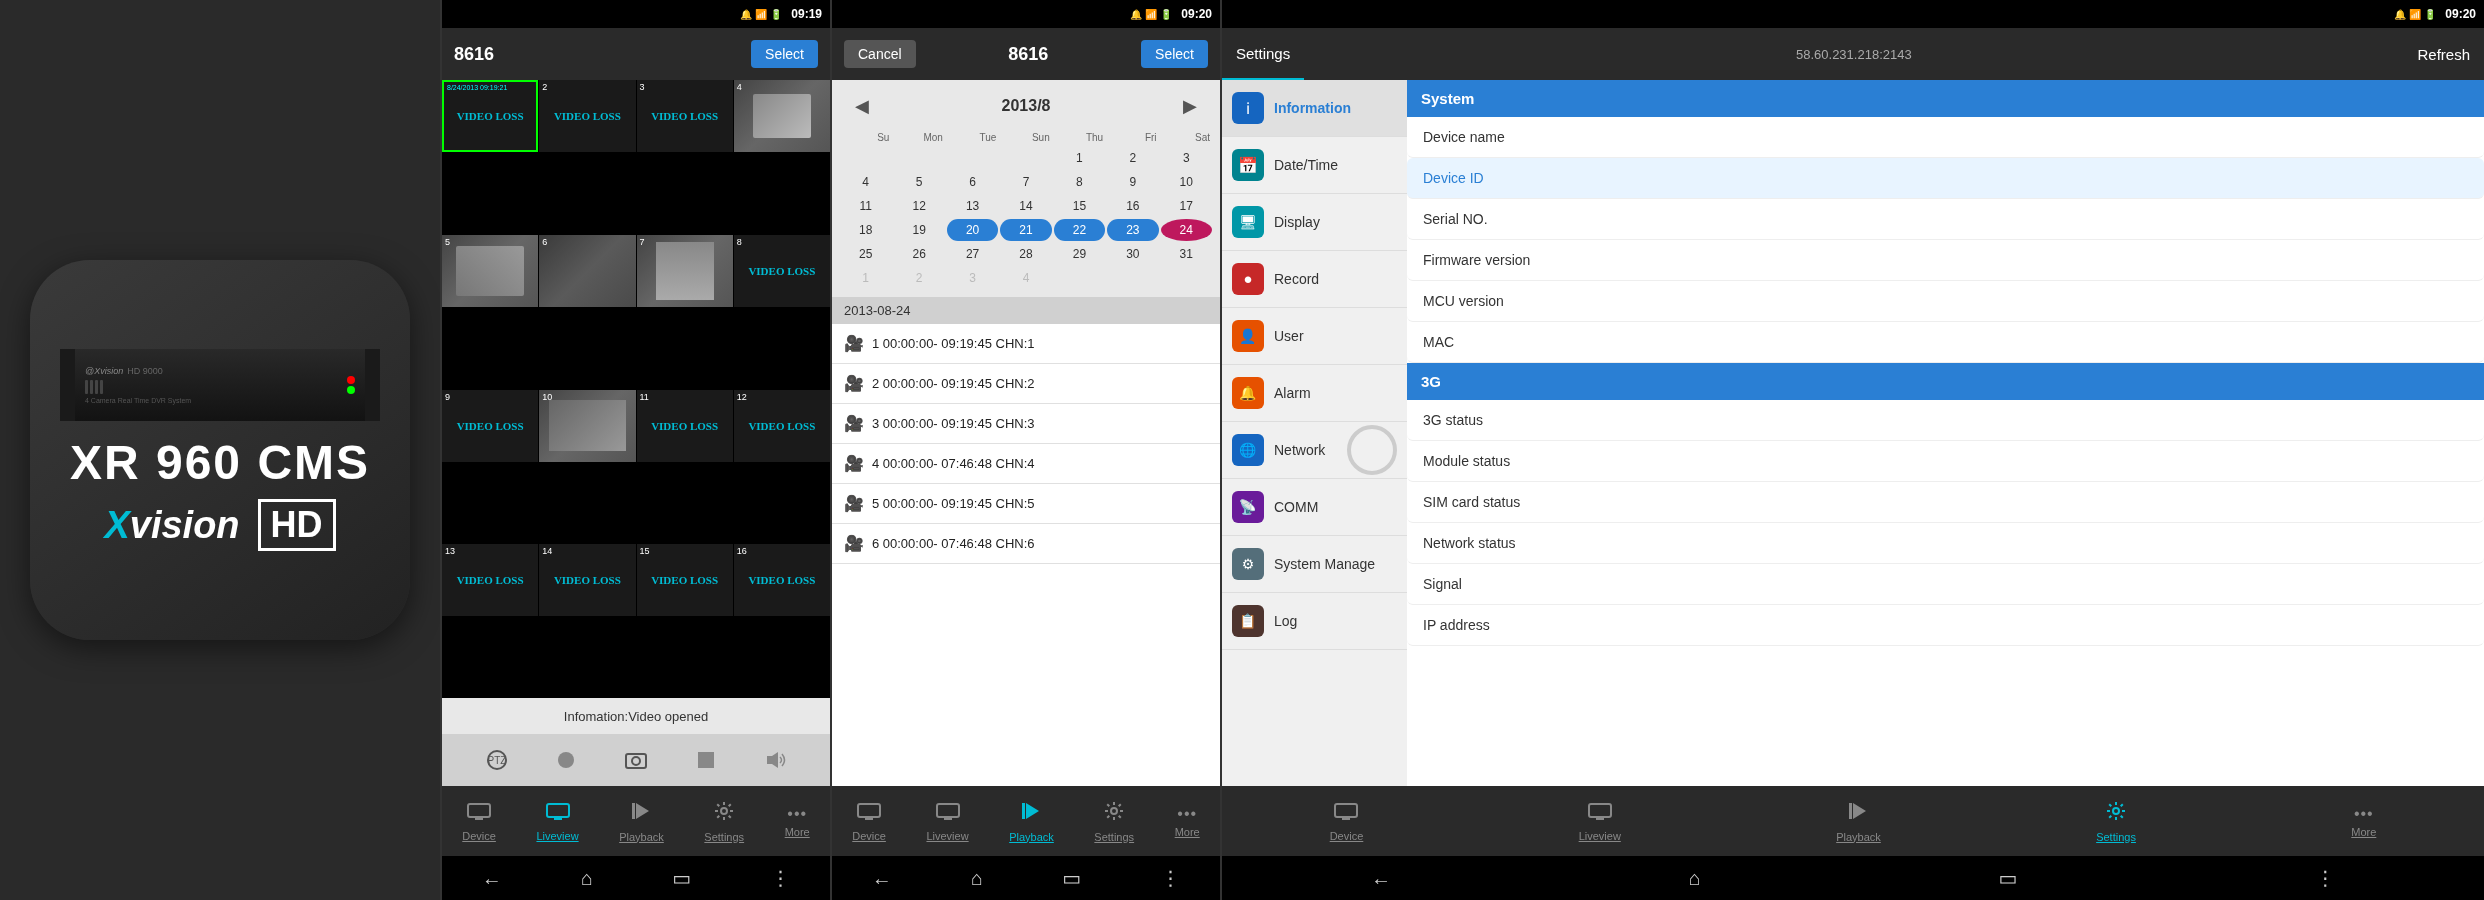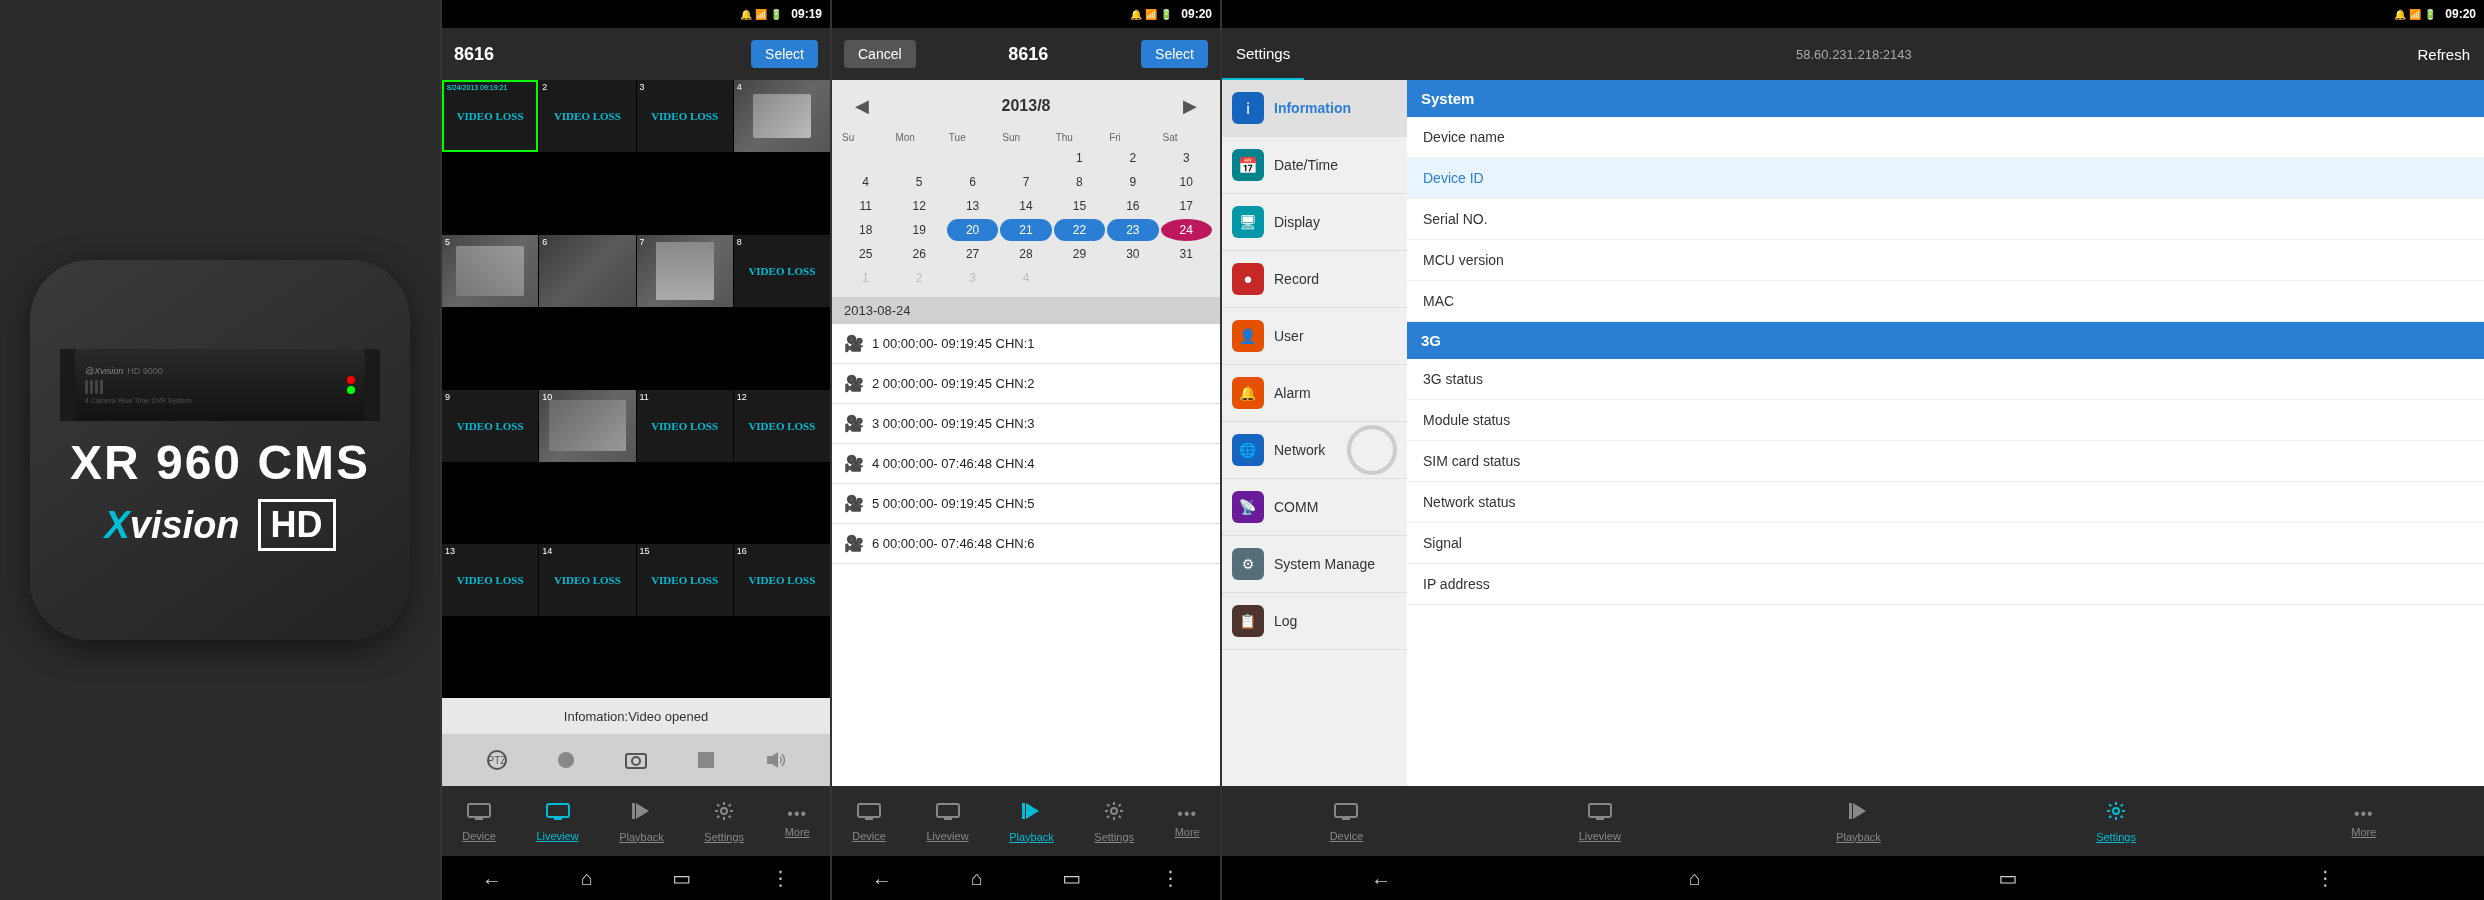--- a/index.html
+++ b/index.html
@@ -325,21 +325,21 @@
       display: flex;
       align-items: center;
       justify-content: center;
     }
     .cal-grid {
       display: grid;
       grid-template-columns: repeat(7, 1fr);
       gap: 2px;
     }
     .cal-day-header {
-      text-align: left;
+      text-align: right;
       font-size: 10px;
       color: #666;
       padding: 2px;
     }
     .cal-day {
       text-align: center;
       font-size: 12px;
       color: #333;
       padding: 4px 2px;
       cursor: pointer;
@@ -481,20 +481,21 @@
       font-weight: bold;
     }
     .sys-dropdown-item {
       padding: 12px 16px;
       border-bottom: 1px solid #eee;
       font-size: 14px;
       color: #333;
       cursor: pointer;
       display: flex;
       align-items: center;
+      border-radius: 6px;
     }
     .sys-dropdown-item.selected {
       background: #e8f4ff;
       color: #2a7fd4;
     }
 
     
     .circle-indicator {
       width: 50px;
       height: 50px;
@@ -966,20 +967,21 @@
         <span class="settings-item-label">Log</span>
       </div>
     </div>
 
     <div class="settings-right">
       <div class="system-dropdown">
         <div class="sys-dropdown-header">System</div>
         <div class="sys-dropdown-item">Device name</div>
         <div class="sys-dropdown-item selected">Device ID</div>
         <div class="sys-dropdown-item">Serial NO.</div>
+        <div class="sys-dropdown-item">Firmware version</div>
         <div class="sys-dropdown-item">MCU version</div>
         <div class="sys-dropdown-item">MAC</div>
         <div class="sys-dropdown-header">3G</div>
         <div class="sys-dropdown-item">3G status</div>
         <div class="sys-dropdown-item">Module status</div>
         <div class="sys-dropdown-item">SIM card status</div>
         <div class="sys-dropdown-item">Network status</div>
         <div class="sys-dropdown-item">Signal</div>
         <div class="sys-dropdown-item">IP address</div>
       </div>

